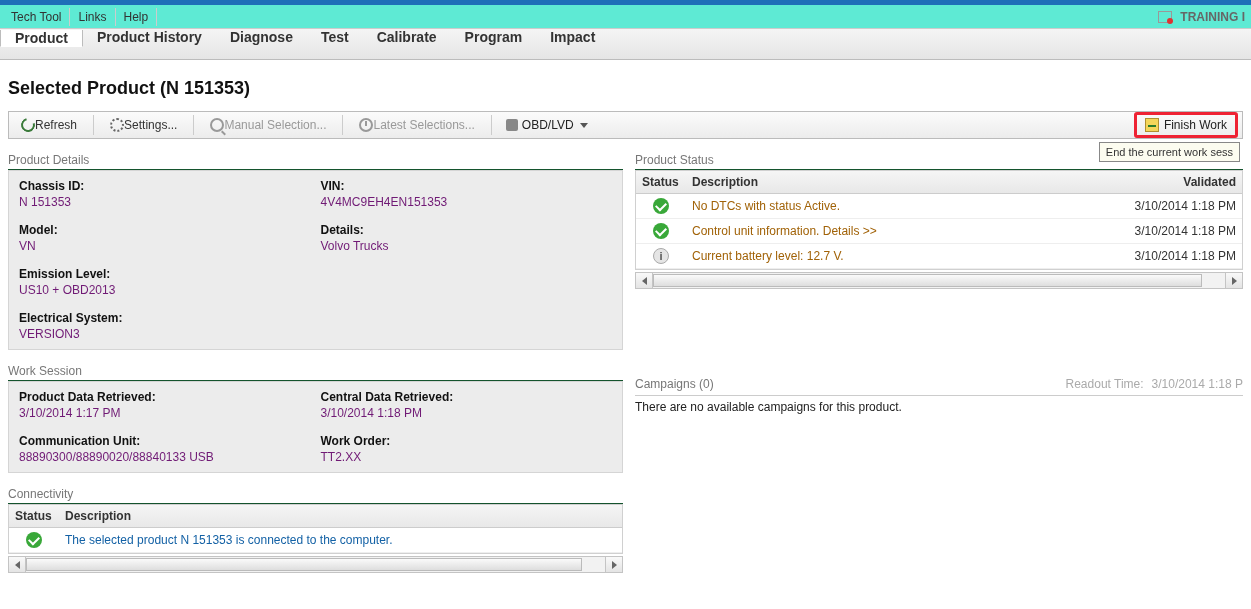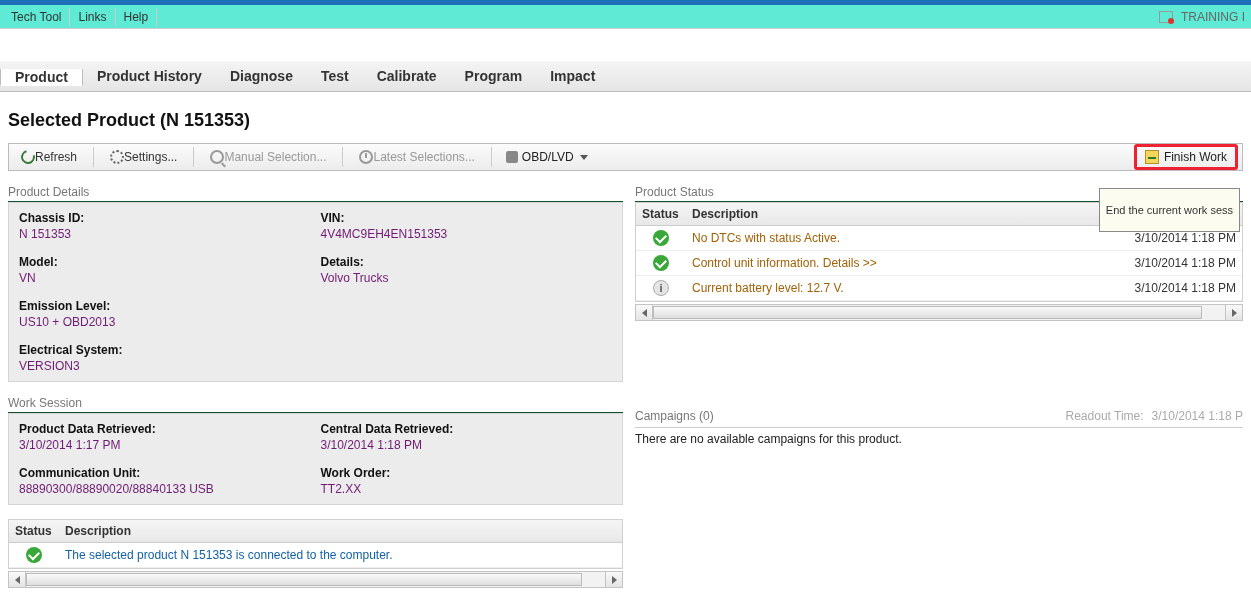--- a/index.html
+++ b/index.html
@@ -1,40 +1,40 @@
 <!DOCTYPE html>
 <html><head>
 <meta charset="utf-8">
 <style>
   * { box-sizing: border-box; }
   html, body { margin:0; padding:0; font-family: "Segoe UI", Tahoma, Arial, sans-serif; font-size:12px; color:#222; background:#fff; width:1251px; height:609px; overflow:hidden;}
   .blue-bar { height:5px; background:#1e6fb8; }
   .menubar { height:24px; border-bottom:1px solid #ccc; display:flex; align-items:center; padding-left:3px; background:#5eead4; }
   .menubar .m { padding:2px 8px; border-right:1px solid #ccc; color:#333; cursor:default;}
-  .menubar .right { margin-left:auto; display:flex; align-items:center; padding-right:6px; color:#666; font-weight:normal;}
+  .menubar .right { margin-left:auto; display:flex; align-items:center; padding-right:6px; color:#666; font-weight:bold;}
   .menubar .ricon { width:14px; height:12px; border:1px solid #999; margin-right:8px; position:relative;}
   .menubar .ricon::after{content:'';position:absolute;right:-2px;bottom:-2px;width:6px;height:6px;background:#d33;border-radius:50%;}
-  .tabbar { height:31px; background:linear-gradient(#f4f4f4,#e5e5e5); border-bottom:1px solid #bcbcbc; display:flex; align-items:center; padding:0;margin-top:32px;}
+  .tabbar { height:31px; background:linear-gradient(#f4f4f4,#e5e5e5); border-bottom:1px solid #bcbcbc; display:flex; align-items:flex-start; padding:0;}
   .tabbar .tab { padding:0 14px; display:flex; align-items:center; font-weight:bold; color:#333; font-size:14px; cursor:pointer;}
   .tabbar .tab.active { background:#fff; border:1px solid #bcbcbc; border-bottom:1px solid #fff; border-top:none; position:relative; top:1px;}
   .page { padding:8px 8px 0 8px; }
   .page-title { font-size:18px; font-weight:bold; color:#111; margin:10px 0 12px 0;}
   .toolbar { height:28px; border:1px solid #bbb; background:linear-gradient(#fbfbfb,#ececec); display:flex; align-items:center; padding:0 4px; gap:6px;}
   .tbtn { display:flex; align-items:center; gap:0; padding:2px 8px; color:#333; cursor:pointer;}
   .tbtn .ic { width:14px; height:14px; display:inline-block;}
   .tbtn.disabled { color:#999; }
   .divider { width:1px; align-self:stretch; background:#ccc; margin:3px 2px;}
   .dd { display:flex; align-items:center; gap:4px; padding:2px 6px;}
   .caret { display:inline-block; border-left:4px solid transparent; border-right:4px solid transparent; border-top:5px solid #555; margin-left:2px;}
   .finish-wrap { margin-left:auto; position:relative;}
   .finish-btn { display:flex; align-items:center; gap:5px; padding:3px 8px; border:3px solid #e23; border-radius:3px; cursor:pointer;}
   .finish-btn .fic { width:14px; height:14px; background:#f4d65a; border:1px solid #b09030; position:relative;}
   .finish-btn .fic::after{content:'';position:absolute;left:2px;top:6px;width:8px;height:2px;background:#2a7a2a;}
   .yellow-halo { position:absolute; width:70px; height:70px; background:radial-gradient(circle,#ffe84a 0%,#ffe84a 40%,rgba(255,232,74,0) 70%); border-radius:50%; top:-22px; left:-20px; pointer-events:none; z-index:-1;}
-  .tooltip { position:absolute; top:44px; right:-2px; background:#fcfcf0; border:1px solid #888; padding:15px 6px; font-size:11px; white-space:nowrap; color:#333; z-index:5;}
+  .tooltip { position:absolute; top:30px; right:-2px; background:#fcfcf0; border:1px solid #888; padding:3px 6px; font-size:11px; white-space:nowrap; color:#333; z-index:5;}
   .columns { display:flex; gap:12px; margin-top:14px;}
   .left-col { width:615px; }
   .right-col { flex:1; min-width:0;}
   .sect-head { color:#777; font-size:12px; border-bottom:1px solid #14532d; padding-bottom:2px; margin-bottom:0;}
   .graybox { background:#ececec; border:1px solid #d5d5d5; padding:8px 10px;}
   .kvgrid { display:grid; grid-template-columns:1fr 1fr; row-gap:14px; column-gap:10px;}
   .kv .lbl { font-weight:bold; color:#111;}
   .kv .val { color:#701a75; margin-top:2px;}
   .sect-gap { height:14px;}
   .table { border:1px solid #d0d0d0;}
@@ -182,20 +182,21 @@
               <div class="val">88890300/88890020/88840133 USB</div>
             </div>
           <div class="kv">
               <div class="lbl">Work Order:</div>
               <div class="val">TT2.XX</div>
             </div>
         </div>
       </div>
 
       <div class="sect-gap"></div>
+      <div class="sect-head">Connectivity</div>
       <div class="table">
         <div class="thead">
           <div class="th th-status">Status</div>
           <div class="th th-desc">Description</div>
         </div>
         <div class="trow">
           <div class="td td-status">
               <span class="ok-ic"></span>
             </div>
           <div class="td td-desc conn-link">The selected product N 151353 is connected to the computer.</div>

